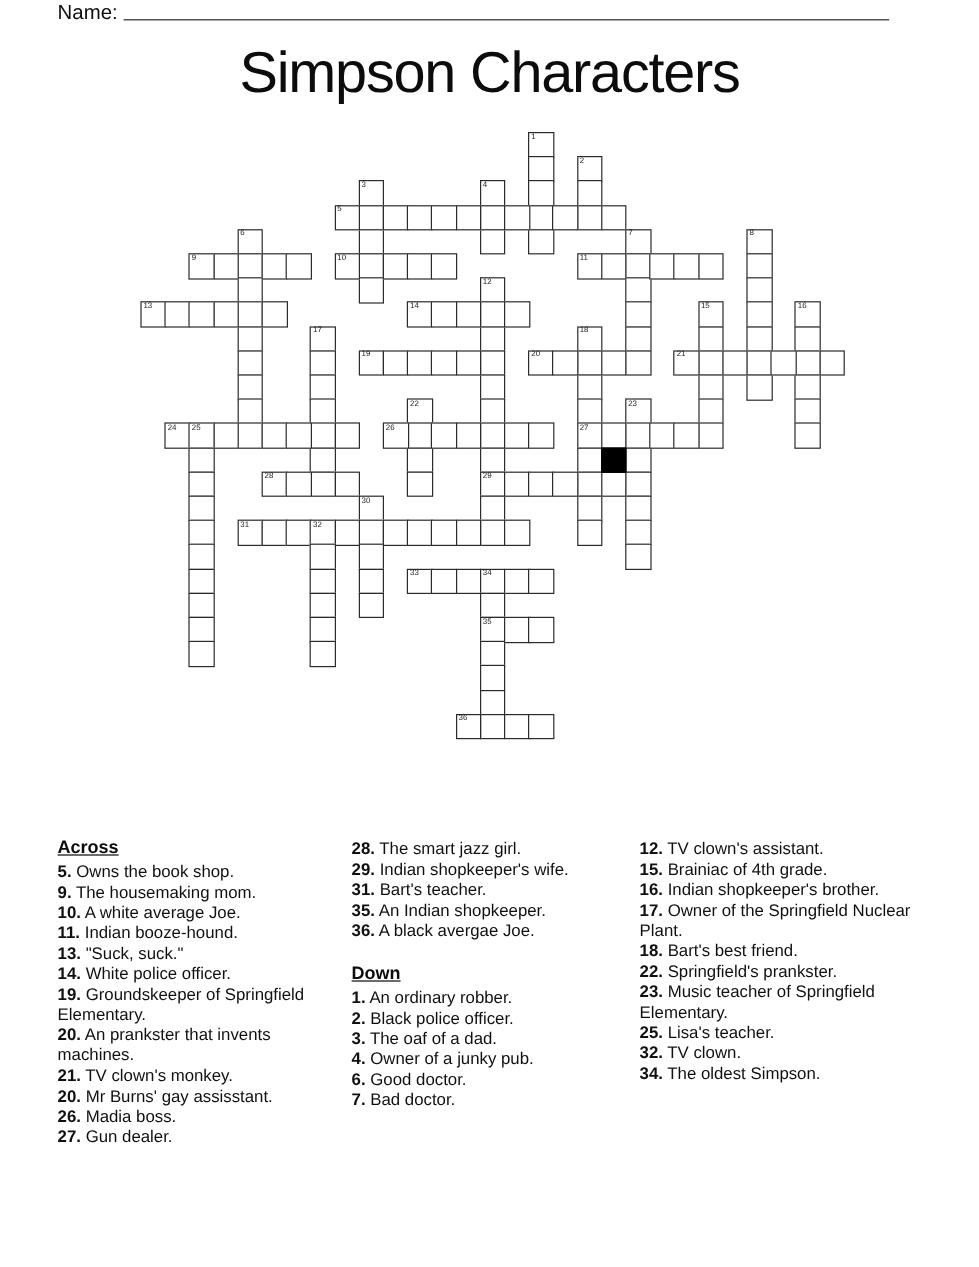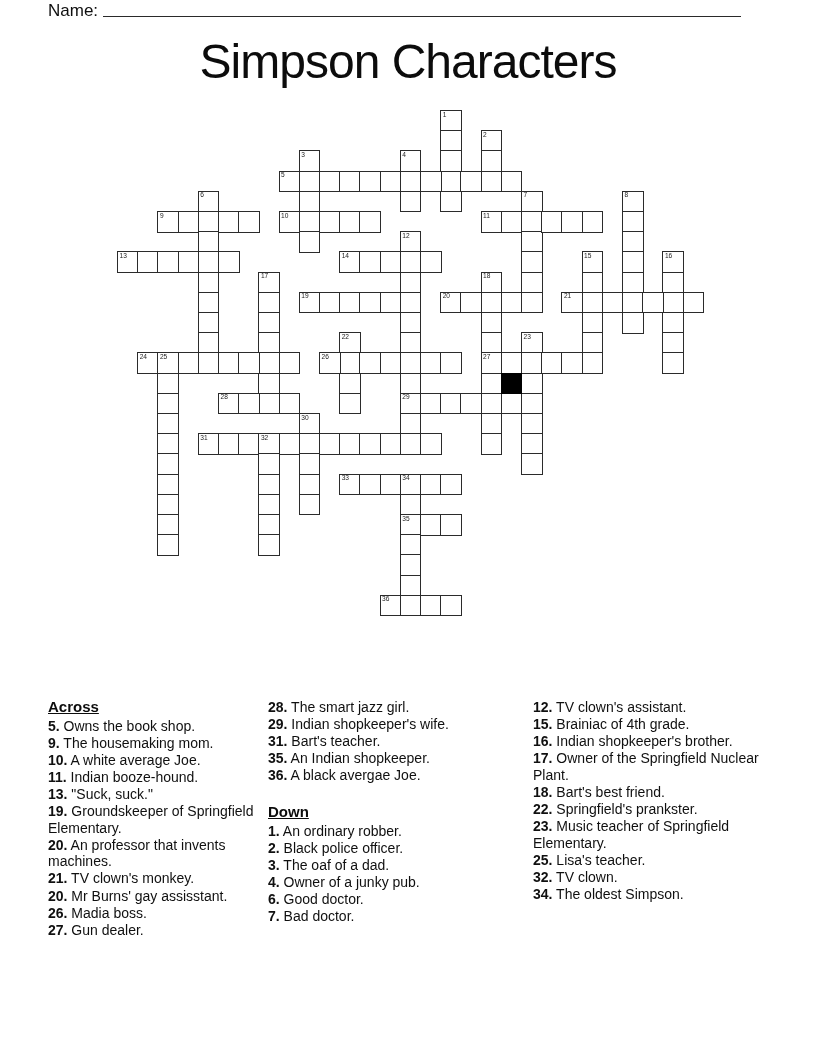--- a/index.html
+++ b/index.html
@@ -26,21 +26,21 @@
   }
   .cell.black{background:#000000;border-color:#000000;}
   .cellnum{
     position:absolute;top:0.5px;left:1.5px;font-size:6.6px;line-height:1;
     color:#1c1c1c;font-family:"Liberation Sans",sans-serif;
   }
   .clue-col{
     position:absolute;top:699px;font-size:14px;line-height:16.6px;color:#101010;
   }
   #col1{left:48px;width:237px;}
-  #col2{left:268px;width:240px;}
+  #col2{left:293px;width:240px;}
   #col3{left:533px;width:234px;}
   .clue-header{
     font-weight:bold;font-size:15px;text-decoration:underline;
     margin:0 0 2px 0;color:#0c0c0c;
   }
   .clue-header.mt{margin-top:20px;}
   .clue{margin:0 0 0.5px 0;}
   .clue b{font-weight:bold;}
 </style>
 </head>
@@ -323,22 +323,23 @@
     <div class="cell black" style="left: 383.8px; top: 262.6px;"></div>
   </div>
 
 <div class="clue-col" id="col1">
     <div class="clue-header">Across</div>
     <div class="clue"><b>5.</b> <span>Owns the book shop.</span></div>
     <div class="clue"><b>9.</b> <span>The housemaking mom.</span></div>
     <div class="clue"><b>10.</b> <span>A white average Joe.</span></div>
     <div class="clue"><b>11.</b> <span>Indian booze-hound.</span></div>
     <div class="clue"><b>13.</b> <span>"Suck, suck."</span></div>
+    <div class="clue"><b>14.</b> <span>White police officer.</span></div>
     <div class="clue"><b>19.</b> <span>Groundskeeper of Springfield Elementary.</span></div>
-    <div class="clue"><b>20.</b> <span>An professor that invents machines.</span></div>
+    <div class="clue"><b>20.</b> <span>An prankster that invents machines.</span></div>
     <div class="clue"><b>21.</b> <span>TV clown's monkey.</span></div>
     <div class="clue"><b>20.</b> <span>Mr Burns' gay assisstant.</span></div>
     <div class="clue"><b>26.</b> <span>Madia boss.</span></div>
     <div class="clue"><b>27.</b> <span>Gun dealer.</span></div>
   </div>
 <div class="clue-col" id="col2">
     <div class="clue"><b>28.</b> <span>The smart jazz girl.</span></div>
     <div class="clue"><b>29.</b> <span>Indian shopkeeper's wife.</span></div>
     <div class="clue"><b>31.</b> <span>Bart's teacher.</span></div>
     <div class="clue"><b>35.</b> <span>An Indian shopkeeper.</span></div>

